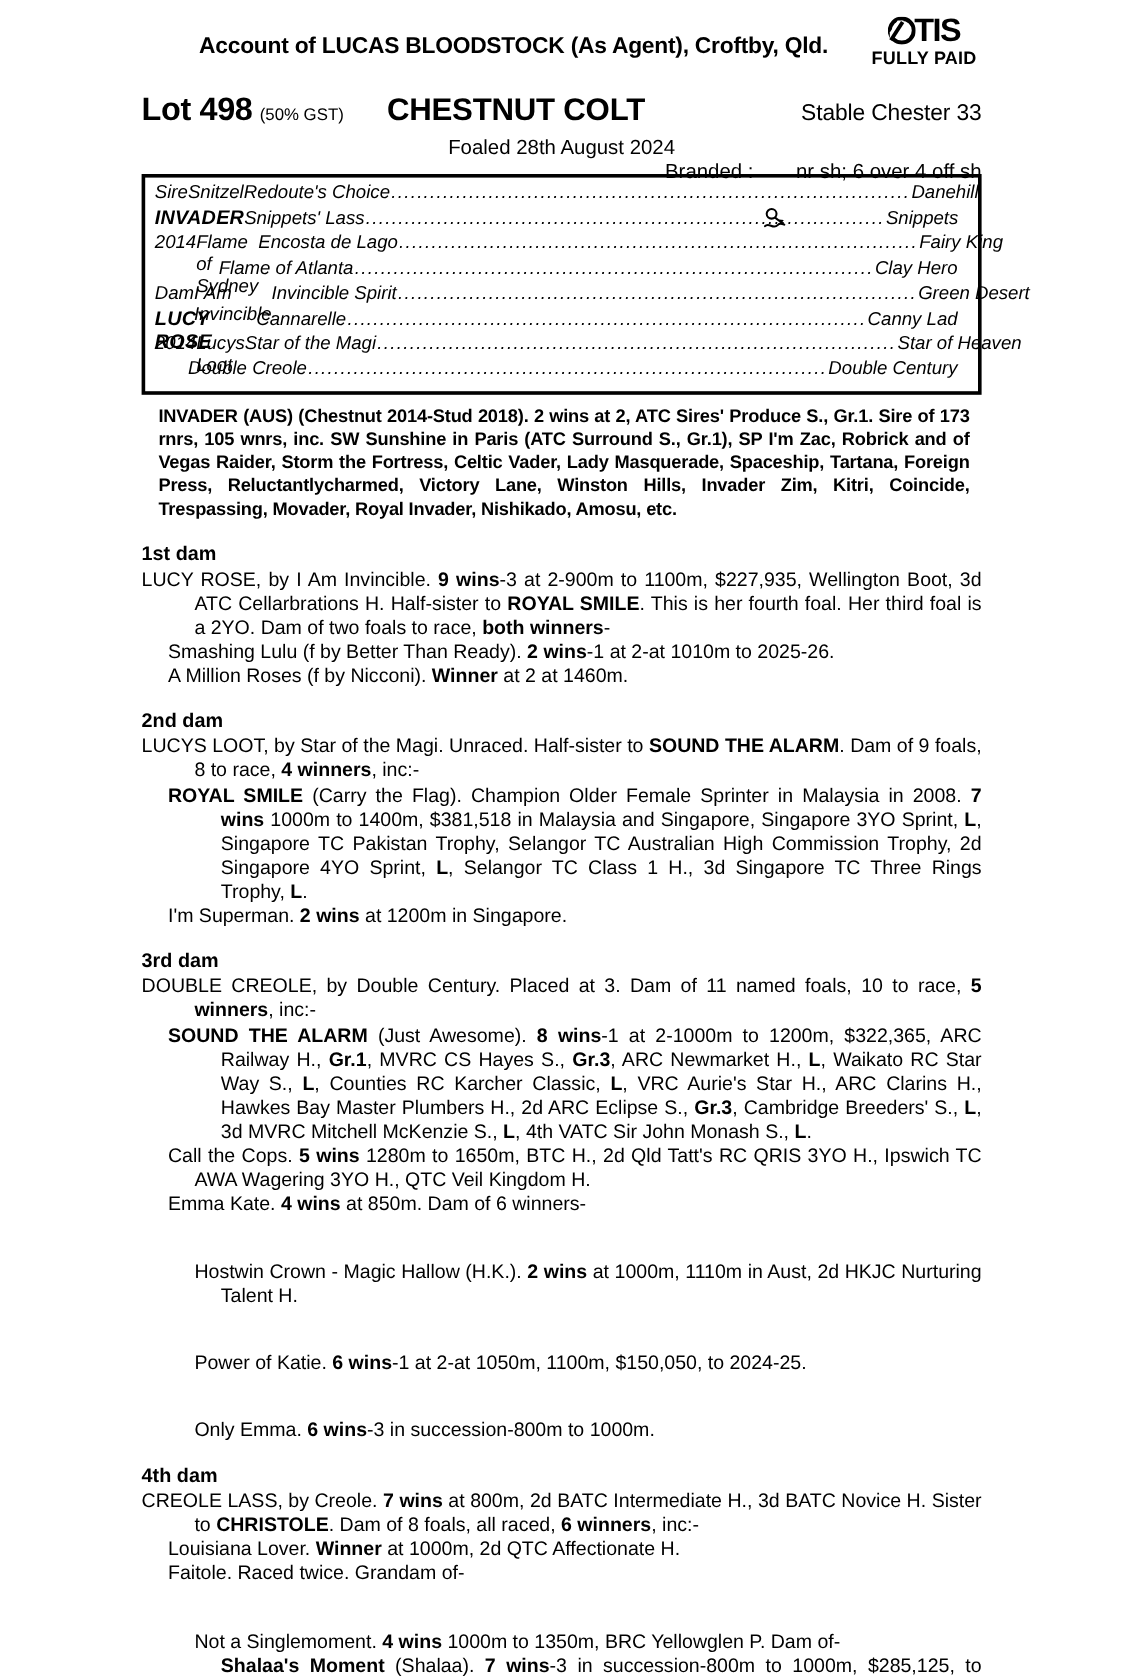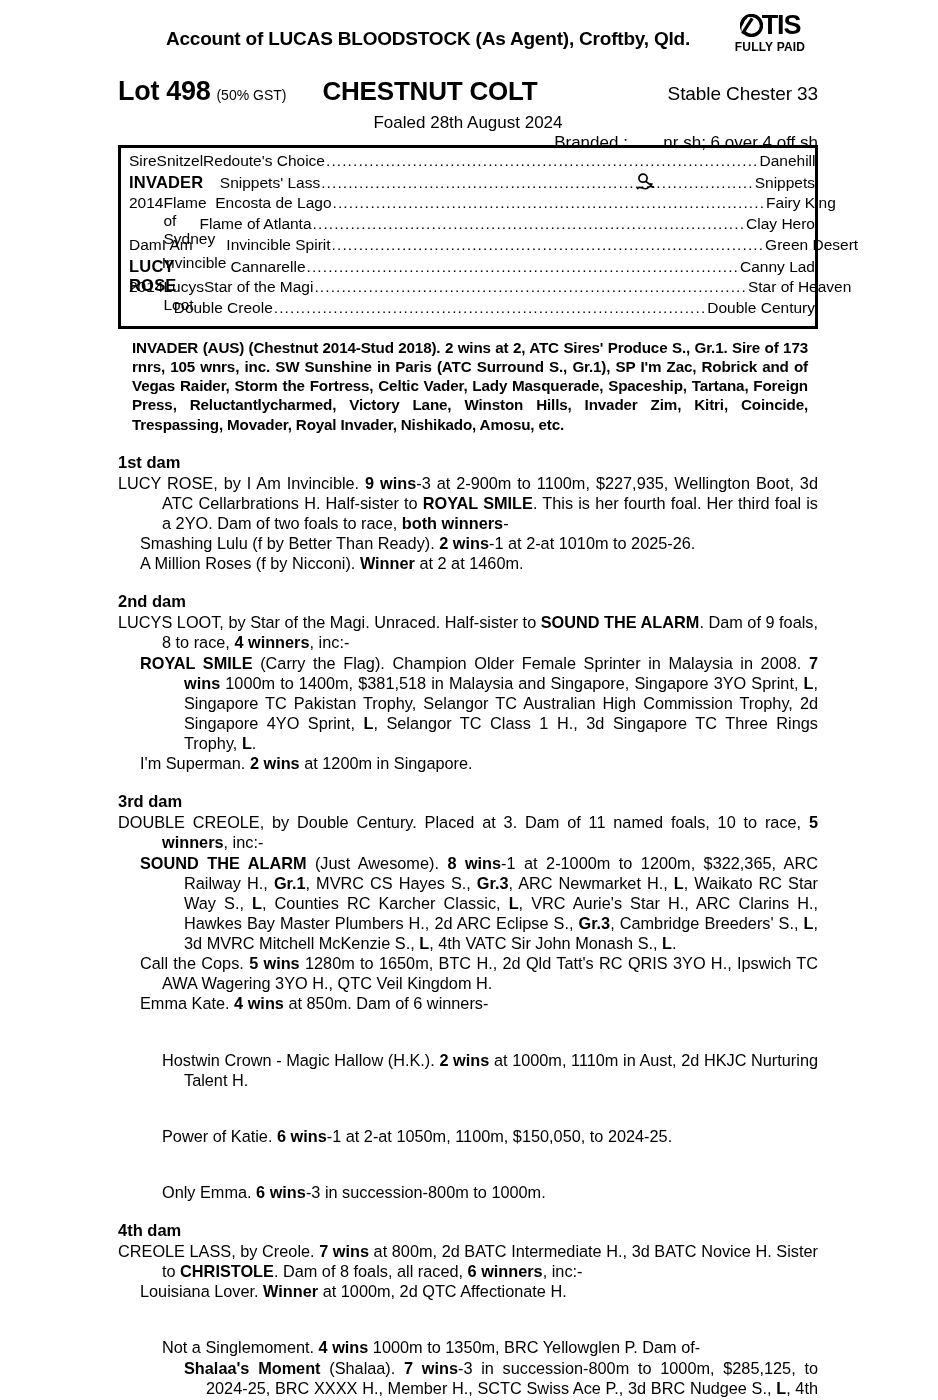--- a/index.html
+++ b/index.html
@@ -50,21 +50,21 @@
   }
   .otis-o {
     display: inline-block;
     position: relative;
     width: 23px; height: 23px;
     vertical-align: -3px;
     margin-right: -1px;
   }
   .otis-o svg { display:block; }
   .otis-sub {
-    font-size: 12px;
+    font-size: 15px;
     font-weight: bold;
     letter-spacing: 0.2px;
     display: block;
     margin-top: 1px;
   }
 
   .lot-line {
     display: flex;
     align-items: baseline;
     margin-top: 18px;
@@ -112,22 +112,23 @@
     position: relative;
     margin: 0 1px 0 3px;
     vertical-align: middle;
   }
   .brand-glyph svg { display:block; }
 
   
   .ped-table {
     margin-top: 6px;
     border: 3px solid #000;
-    padding: 4px 0 6px 8px;
-    position: relative;
+    padding: 4px 17px 6px 8px;
+    position: relative;
+    font-style: italic;
   }
   .ped-row {
     display: flex;
     height: 21px;
     align-items: baseline;
   }
   .ped-c1 { width: 207px; font-size: 15.5px; }
   .ped-c2 { width: 183px; font-size: 15.5px; }
   .ped-c3 { flex: 1; font-size: 15.5px; position: relative; }
   .ped-c1.bold { font-weight: bold; font-size: 16.5px; letter-spacing: 0.2px; }
@@ -330,17 +331,18 @@
       <p class="ped-par lvl0h"><span>DOUBLE CREOLE, by Double Century. Placed at 3. Dam of 11 named foals, 10 to race, </span><b class="nm">5 winners</b><span>, inc:-</span></p>
       <p class="ped-par lvl1b"><b class="nm">SOUND THE ALARM</b><span> (Just Awesome). </span><b class="nm">8 wins</b><span>-1 at 2-1000m to 1200m, $322,365, ARC Railway H., </span><b class="nm">Gr.1</b><span>, MVRC CS Hayes S., </span><b class="nm">Gr.3</b><span>, ARC Newmarket H., </span><b class="nm">L</b><span>, Waikato RC Star Way S., </span><b class="nm">L</b><span>, Counties RC Karcher Classic, </span><b class="nm">L</b><span>, VRC Aurie's Star H., ARC Clarins H., Hawkes Bay Master Plumbers H., 2d ARC Eclipse S., </span><b class="nm">Gr.3</b><span>, Cambridge Breeders' S., </span><b class="nm">L</b><span>, 3d MVRC Mitchell McKenzie S., </span><b class="nm">L</b><span>, 4th VATC Sir John Monash S., </span><b class="nm">L</b><span>.</span></p>
       <p class="ped-par lvl1"><span>Call the Cops. </span><b class="nm">5 wins</b><span> 1280m to 1650m, BTC H., 2d Qld Tatt's RC QRIS 3YO H., Ipswich TC AWA Wagering 3YO H., QTC Veil Kingdom H.</span></p>
       <p class="ped-par lvl1"><span>Emma Kate. </span><b class="nm">4 wins</b><span> at 850m. Dam of 6 winners-</span></p>
       <p class="ped-par lvl2"><span>Hostwin Crown - Magic Hallow (H.K.). </span><b class="nm">2 wins</b><span> at 1000m, 1110m in Aust, 2d HKJC Nurturing Talent H.</span></p>
       <p class="ped-par lvl2"><span>Power of Katie. </span><b class="nm">6 wins</b><span>-1 at 2-at 1050m, 1100m, $150,050, to 2024-25.</span></p>
       <p class="ped-par lvl2"><span>Only Emma. </span><b class="nm">6 wins</b><span>-3 in succession-800m to 1000m.</span></p>
       <div class="dam-head">4th dam</div>
       <p class="ped-par lvl0h"><span>CREOLE LASS, by Creole. </span><b class="nm">7 wins</b><span> at 800m, 2d BATC Intermediate H., 3d BATC Novice H. Sister to </span><b class="nm">CHRISTOLE</b><span>. Dam of 8 foals, all raced, </span><b class="nm">6 winners</b><span>, inc:-</span></p>
       <p class="ped-par lvl1"><span>Louisiana Lover. </span><b class="nm">Winner</b><span> at 1000m, 2d QTC Affectionate H.</span></p>
+      <p class="ped-par lvl1"><span>Faitole. Raced twice. Grandam of-</span></p>
       <p class="ped-par lvl2"><span>Not a Singlemoment. </span><b class="nm">4 wins</b><span> 1000m to 1350m, BRC Yellowglen P. Dam of-</span></p>
       <p class="ped-par lvl3"><b class="nm">Shalaa's Moment</b><span> (Shalaa). </span><b class="nm">7 wins</b><span>-3 in succession-800m to 1000m, $285,125, to 2024-25, BRC XXXX H., Member H., SCTC Swiss Ace P., 3d BRC Nudgee S., </span><b class="nm">L</b><span>, 4th BRC Lightning H., </span><b class="nm">L</b><span>, Bribie H., </span><b class="nm">L</b><span>.</span></p>
     </div>
 
 </div>
 
 </body></html>

